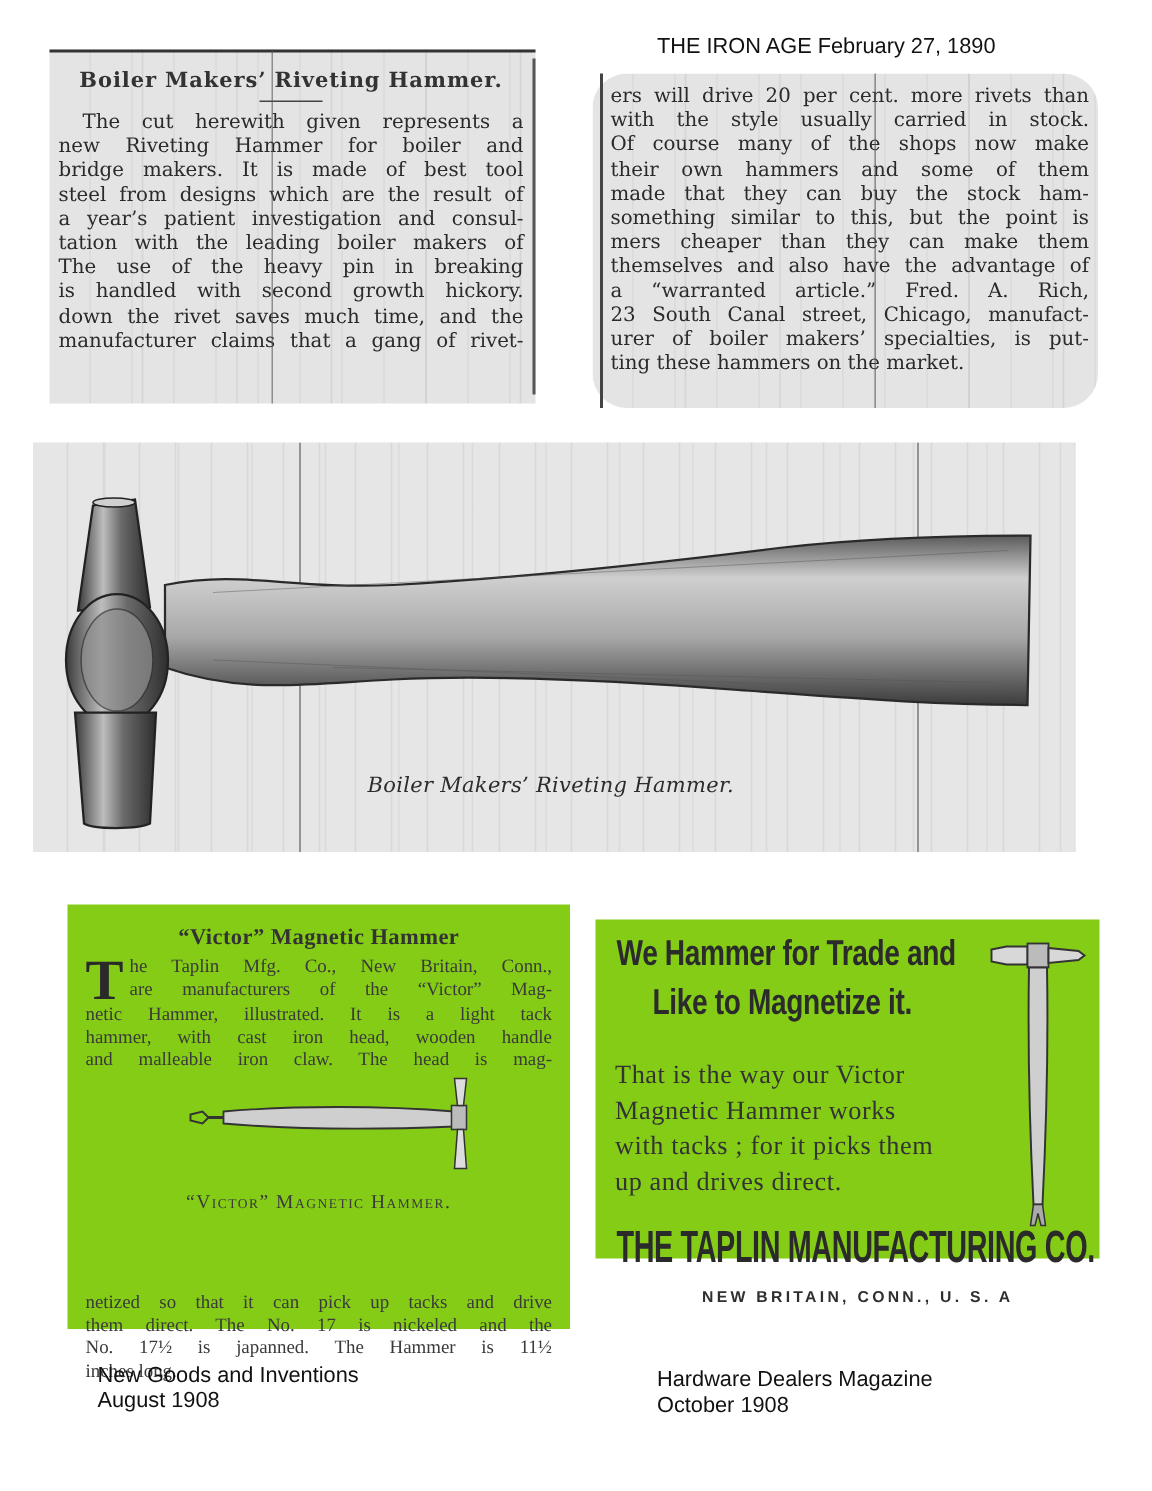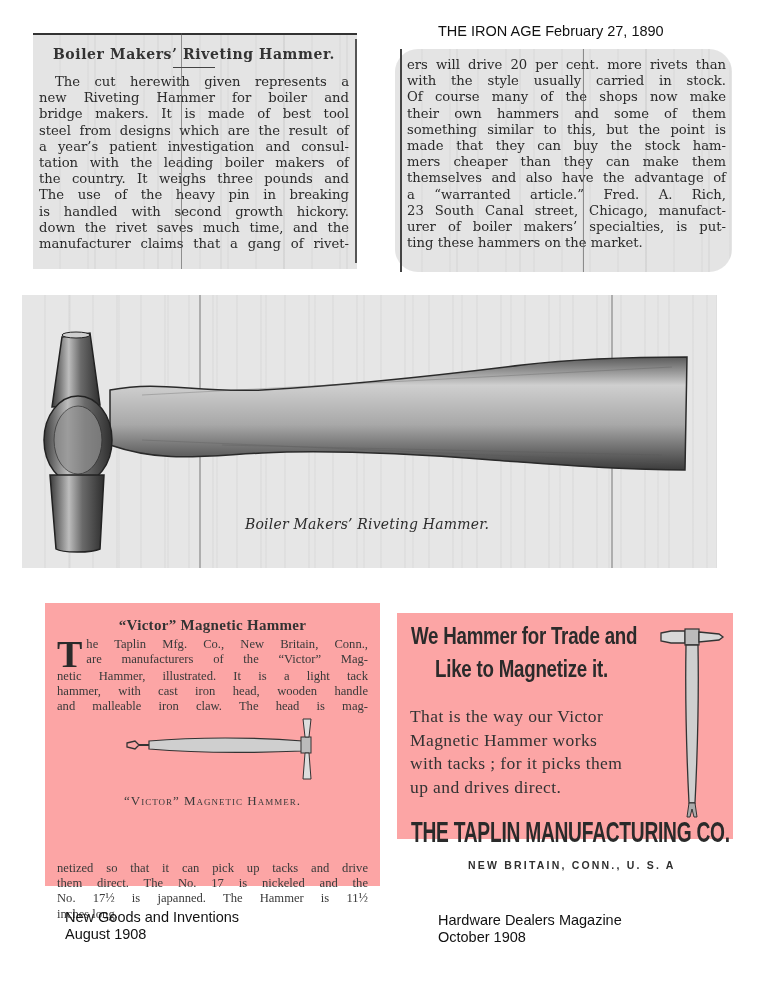--- a/index.html
+++ b/index.html
@@ -33,21 +33,21 @@
     
     .illus {
       background: #e6e6e6;
       background-image:
         repeating-linear-gradient(90deg, rgba(0,0,0,0) 0px, rgba(0,0,0,0) 22px, rgba(0,0,0,0.06) 23px, rgba(0,0,0,0) 24px),
         repeating-linear-gradient(90deg, rgba(0,0,0,0) 0px, rgba(0,0,0,0) 47px, rgba(0,0,0,0.05) 48px, rgba(0,0,0,0) 49px);
     }
     .illus-caption { font-family: "DejaVu Serif", "Liberation Serif", serif; font-style: italic; font-size: 14px; color: #2c2c2c; letter-spacing: 0.2px; }
 
     
-    .clip-1908 { background: #fca5a5; color: #3a3a3a; font-family: "Liberation Serif", serif; box-sizing: border-box; }
+    .clip-1908 { background: #84cc16; color: #3a3a3a; font-family: "Liberation Serif", serif; box-sizing: border-box; }
     .victor-heading { text-align: center; font-size: 15px; font-weight: bold; color: #333; letter-spacing: 0.3px; }
     .victor-text { font-size: 12.6px; line-height: 15.2px; text-align: justify; text-align-last: justify; }
     .victor-text .line { display: block; }
     .dropcap { float: left; font-size: 38px; line-height: 30px; font-weight: bold; margin: 2px 4px 0 0; color: #2a2a2a; font-family: "Liberation Serif", serif; }
     .victor-caption { text-align: center; font-size: 13px; letter-spacing: 1px; font-variant: small-caps; color: #3a3a3a; }
 
     .ad-head { font-family: "Liberation Sans", sans-serif; font-weight: bold; font-size: 24px; line-height: 31px; color: #2b2b2b; transform: scaleX(0.78); transform-origin: left top; white-space: nowrap; letter-spacing: -0.3px; }
     .ad-body { font-family: "Liberation Serif", serif; font-size: 17.5px; line-height: 23.5px; color: #333; letter-spacing: 0.4px; }
     .ad-company { font-family: "Liberation Sans", sans-serif; font-weight: bold; font-size: 30px; color: #2a2a2a; transform: scaleX(0.64); transform-origin: left top; white-space: nowrap; letter-spacing: -0.4px; }
     .ad-place { font-family: "Liberation Sans", sans-serif; font-weight: bold; font-size: 10.5px; letter-spacing: 2.2px; color: #2f2f2f; }
@@ -65,38 +65,37 @@
   <div class="col-right-rule" style="right:0px;"></div>
   <div class="article-heading" style="margin-top:7px;">Boiler Makers’ Riveting Hammer.</div>
   <div class="heading-rule"></div>
   <div class="article-text" style="text-indent:0;">
     <span class="line" style="padding-left:16px;">The cut herewith given represents a</span>
     <span class="line">new Riveting Hammer for boiler and</span>
     <span class="line">bridge makers. It is made of best tool</span>
     <span class="line">steel from designs which are the result of</span>
     <span class="line">a year’s patient investigation and consul-</span>
     <span class="line">tation with the leading boiler makers of</span>
-    <span class="line">the country. It weighs three pounds and</span>
     <span class="line">The use of the heavy pin in breaking</span>
     <span class="line">is handled with second growth hickory.</span>
     <span class="line">down the rivet saves much time, and the</span>
     <span class="line">manufacturer claims that a gang of rivet-</span>
   </div>
 </div>
 
 <div class="abs clip-old" style="left:395px; top:49px; width:337px; height:223px; padding:8px 6px 0 12px;border-radius:23px;">
   <div class="col-left-rule" style="left:5px;"></div>
   <div class="col-rule" style="left:188px; opacity:0.6;"></div>
   <div class="article-text">
     <span class="line">ers will drive 20 per cent. more rivets than</span>
     <span class="line">with the style usually carried in stock.</span>
     <span class="line">Of course many of the shops now make</span>
     <span class="line">their own hammers and some of them</span>
+    <span class="line">made that they can buy the stock ham-</span>
     <span class="line">something similar to this, but the point is</span>
-    <span class="line">made that they can buy the stock ham-</span>
     <span class="line">mers cheaper than they can make them</span>
     <span class="line">themselves and also have the advantage of</span>
     <span class="line">a “warranted article.” Fred. A. Rich,</span>
     <span class="line">23 South Canal street, Chicago, manufact-</span>
     <span class="line">urer of boiler makers’ specialties, is put-</span>
     <span class="line last" style="text-align:left; text-align-last:left;">ting these hammers on the market.</span>
   </div>
 </div>
 
 <div class="abs illus" style="left:22px; top:295px; width:695px; height:273px;">

